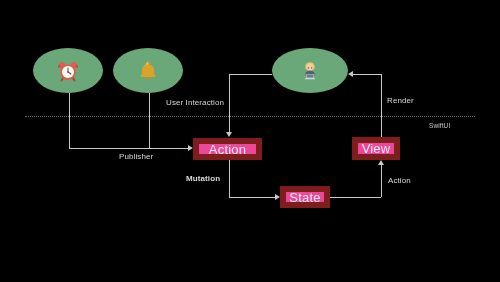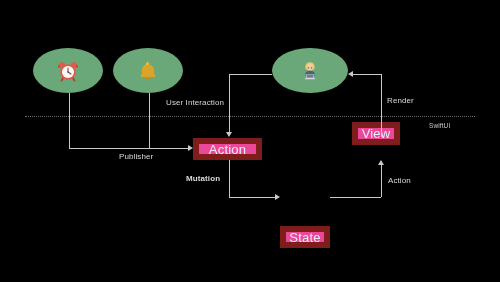--- a/index.html
+++ b/index.html
@@ -137,25 +137,25 @@
         <rect x="11.6" y="21.2" width="8.8" height="4.4" rx="0.4" fill="#6f7b8c"></rect>
         <rect x="8.6" y="26.2" width="14.8" height="1.9" rx="0.9" fill="#d3d8de"></rect>
       </svg>
     </span>
   </div>
 
   <div class="box" style="left:193px; top:138px; width:69px; height:22px;">
     <span>Action</span>
   </div>
 
-  <div class="box" style="left:280px; top:186px; width:50px; height:22px;margin-top:40px;">
+  <div class="box" style="left:280px; top:186px; width:50px; height:22px;">
     <span>State</span>
   </div>
 
-  <div class="box" style="left:352px; top:122px; width:48px; height:23px;">
+  <div class="box" style="left:352px; top:137px; width:48px; height:23px;">
     <span>View</span>
   </div>
 
   <div class="divider" style="left:25px; top:116px; width:450px;"></div>
   <div class="label small" style="left:429px; top:122px;">SwiftUI</div>
 
   <div class="vline" style="left:69px; top:93px; height:55px;"></div>
   <div class="vline" style="left:149px; top:93px; height:55px;"></div>
   <div class="hline" style="left:69px; top:148px; width:120px;"></div>
   <div class="arrow arrow-right" style="left:188px; top:144.5px;"></div>

